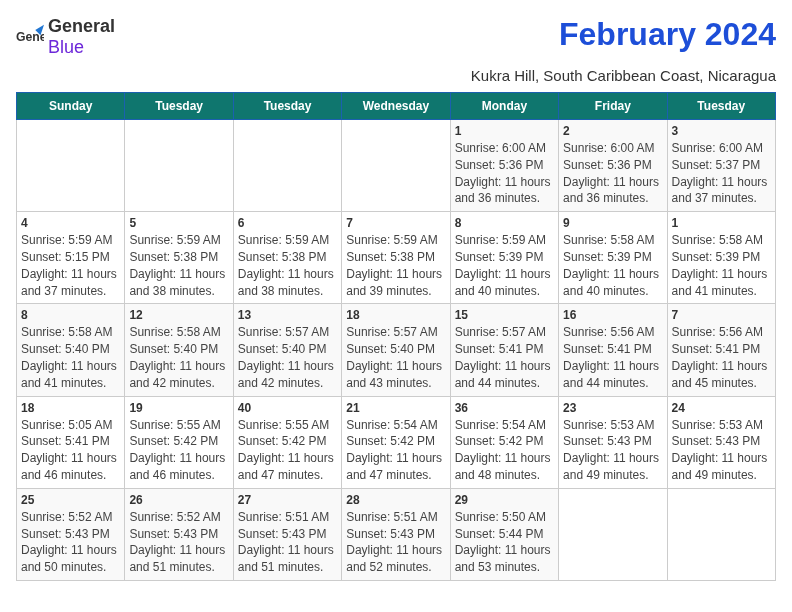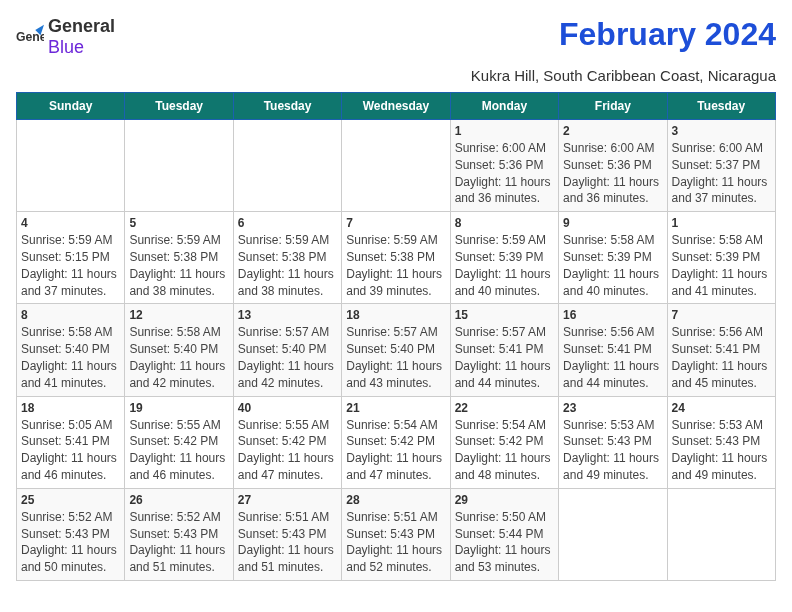--- a/index.html
+++ b/index.html
@@ -265,21 +265,21 @@
 and 47 minutes.</div>
         </td>
         <td>
           <span class="day-number">21</span>
           <div class="day-info">Sunrise: 5:54 AM
 Sunset: 5:42 PM
 Daylight: 11 hours
 and 47 minutes.</div>
         </td>
         <td>
-          <span class="day-number">22</span>
+          <span class="day-number">36</span>
           <div class="day-info">Sunrise: 5:54 AM
 Sunset: 5:42 PM
 Daylight: 11 hours
 and 48 minutes.</div>
         </td>
         <td>
           <span class="day-number">23</span>
           <div class="day-info">Sunrise: 5:53 AM
 Sunset: 5:43 PM
 Daylight: 11 hours

